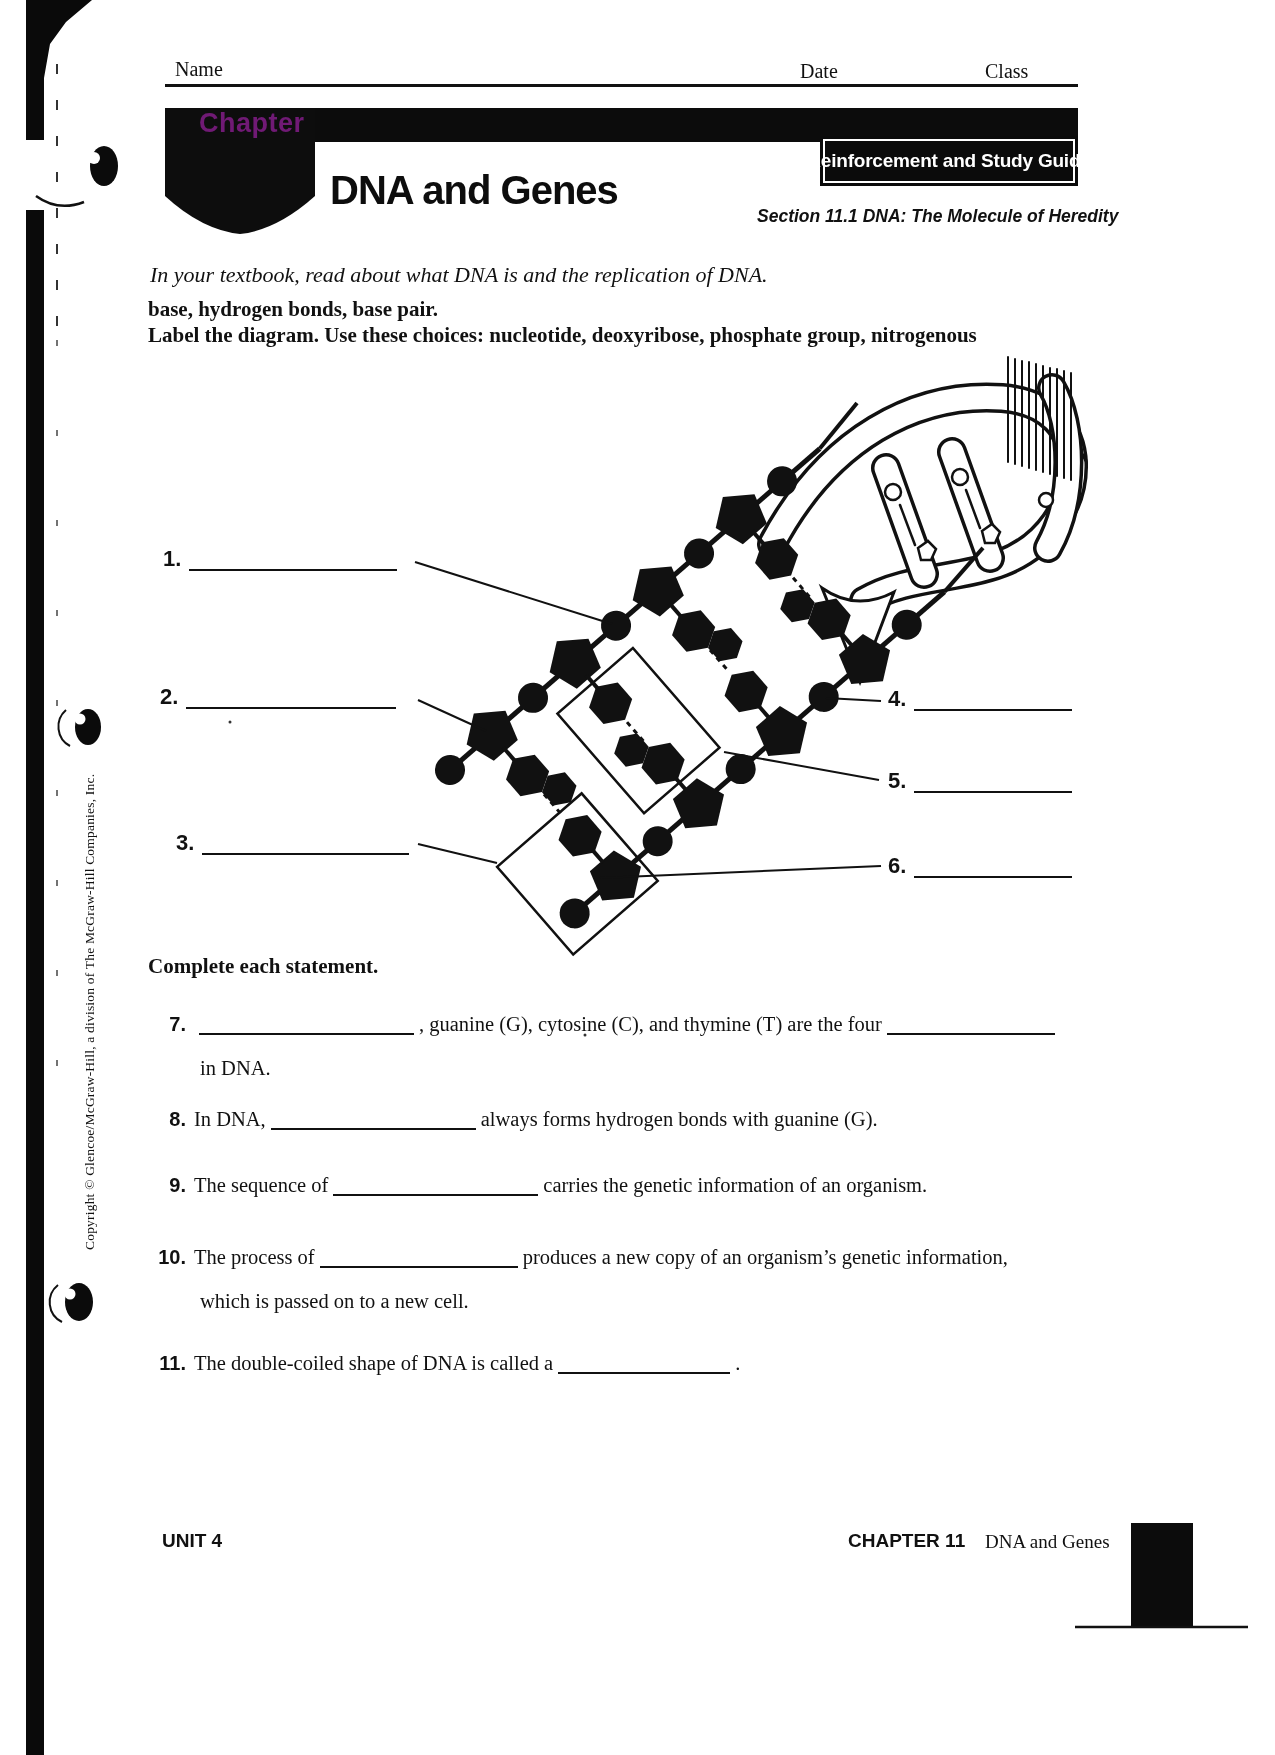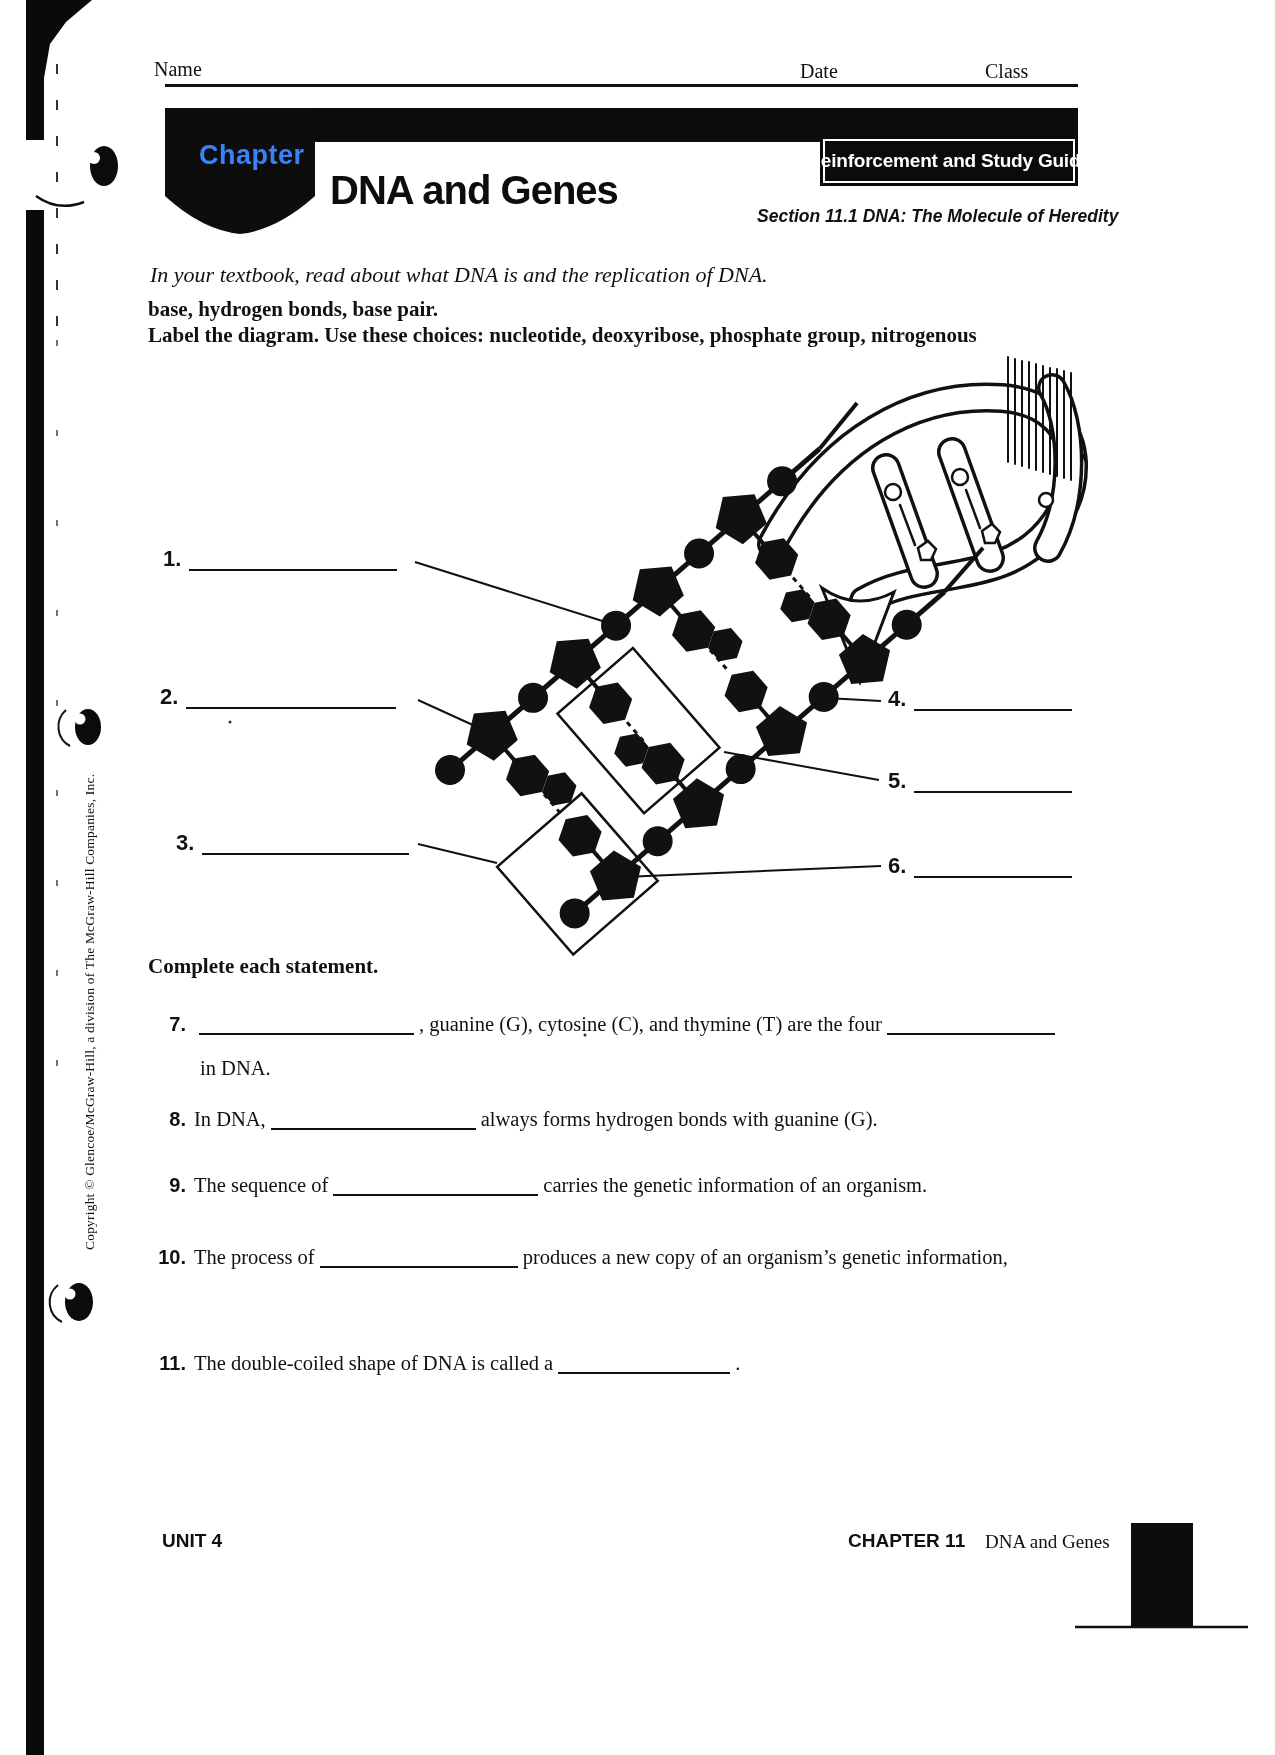--- a/index.html
+++ b/index.html
@@ -10,21 +10,21 @@
   .sans{font-family:"Liberation Sans",sans-serif;}
   .rule{background:#111;}
   .blank{display:inline-block;border-bottom:2.5px solid #111;height:18px;margin:0 5px;vertical-align:-4px;}
   .dblank{display:inline-block;border-bottom:2.5px solid #111;height:20px;margin-left:8px;vertical-align:-5px;}
   .dlabel{position:absolute;font-family:"Liberation Sans",sans-serif;font-weight:bold;font-size:22px;white-space:nowrap;}
   .stmt{position:absolute;left:150px;width:950px;font-size:20.5px;line-height:1.35;white-space:nowrap;}
   .snum{display:inline-block;width:36px;text-align:right;margin-right:8px;
         font-family:"Liberation Sans",sans-serif;font-weight:bold;font-size:20px;}
   .line2{white-space:nowrap;margin-top:16px;padding-left:50px;}
   #banner{left:165px;top:108px;width:913px;height:34px;background:#0c0c0c;}
-  #chapter-label{left:199px;top:140px;font-size:27px;font-weight:bold;color:#3b82f6;letter-spacing:.5px;}
+  #chapter-label{left:199px;top:108px;font-size:27px;font-weight:bold;color:#701a75;letter-spacing:.5px;}
   #doc-title{left:330px;top:168px;font-size:40px;font-weight:bold;letter-spacing:-1px;color:#0d0d0d;}
   #guide-box{left:820px;top:136px;width:258px;height:50px;background:#0b0b0b;
              display:flex;align-items:center;justify-content:center;
              box-shadow:inset 0 0 0 3px #0b0b0b, inset 0 0 0 5px #fff;}
   #guide-box span{color:#fff;font-weight:bold;font-size:19px;letter-spacing:-0.2px;white-space:nowrap;}
   #section-line{left:757px;top:206px;width:321px;text-align:right;font-weight:bold;font-style:italic;
                 font-size:17.5px;white-space:nowrap;}
   #intro-note{left:150px;top:262px;font-style:italic;font-size:22px;}
   #label-instruction{left:148px;top:296px;font-weight:bold;font-size:21px;line-height:1.25;}
   #complete-heading{left:148px;top:954px;font-weight:bold;font-size:21px;}
@@ -59,21 +59,21 @@
       <ellipse cx="79" cy="1302" rx="14" ry="19" fill="#0b0b0b"></ellipse>
       <circle cx="70" cy="1294" r="5.5" fill="#fff"></circle>
       <path d="M58,1285 A22,22 0 0 0 62,1322" stroke="#111" stroke-width="2" fill="none"></path>
     </g>
     <rect x="1131" y="1523" width="62" height="104" fill="#0c0c0c"></rect>
     <line x1="1075" y1="1627" x2="1248" y2="1627" stroke="#111" stroke-width="2.5"></line>
     <circle cx="230" cy="722" r="1.5" fill="#333"></circle>
     <circle cx="585" cy="1035" r="1.5" fill="#333"></circle>
   </svg>
 
-  <div class="abs serif" id="name-label" style="left:154px;top:58px;font-size:20px;text-align:center;">Name</div>
+  <div class="abs serif" id="name-label" style="left:175px;top:58px;font-size:20px;text-align:center;">Name</div>
   <div class="abs serif" style="left:800px;top:60px;font-size:20px;">Date</div>
   <div class="abs serif" style="left:985px;top:60px;font-size:20px;">Class</div>
   <div class="abs rule" style="left:165px;top:84px;width:913px;height:3px;"></div>
 
   <div class="abs" id="banner"></div>
   <svg width="1275" height="1755" viewBox="0 0 1275 1755">
     <path d="M165,108 L315,108 L315,196 Q277,230 240,234 Q202,230 165,196 Z" fill="#0d0d0d"></path>
   </svg>
   <div class="abs sans" id="chapter-label">Chapter</div>
   <div class="abs sans" id="doc-title">DNA and Genes</div>
@@ -235,20 +235,21 @@
   </div>
 
   <div class="stmt" style="top:1172px;">
     <span class="snum">9.</span><span>The sequence of</span><span class="blank" style="width:205px;"></span><span>carries the genetic information of an organism.</span>
   </div>
 
   <div class="stmt" style="top:1244px;">
     <div style="white-space:nowrap;">
       <span class="snum">10.</span><span>The process of</span><span class="blank" style="width:198px;"></span><span>produces a new copy of an organism’s genetic information,</span>
     </div>
+    <div class="line2">which is passed on to a new cell.</div>
   </div>
 
   <div class="stmt" style="top:1350px;">
     <span class="snum">11.</span><span>The double-coiled shape of DNA is called a</span><span class="blank" style="width:172px;"></span><span>.</span>
   </div>
 
   <div class="abs sans" id="footer-unit">UNIT 4</div>
   <div class="abs sans" id="footer-chapter">CHAPTER 11</div>
   <div class="abs serif" id="footer-title">DNA and Genes</div>
 

